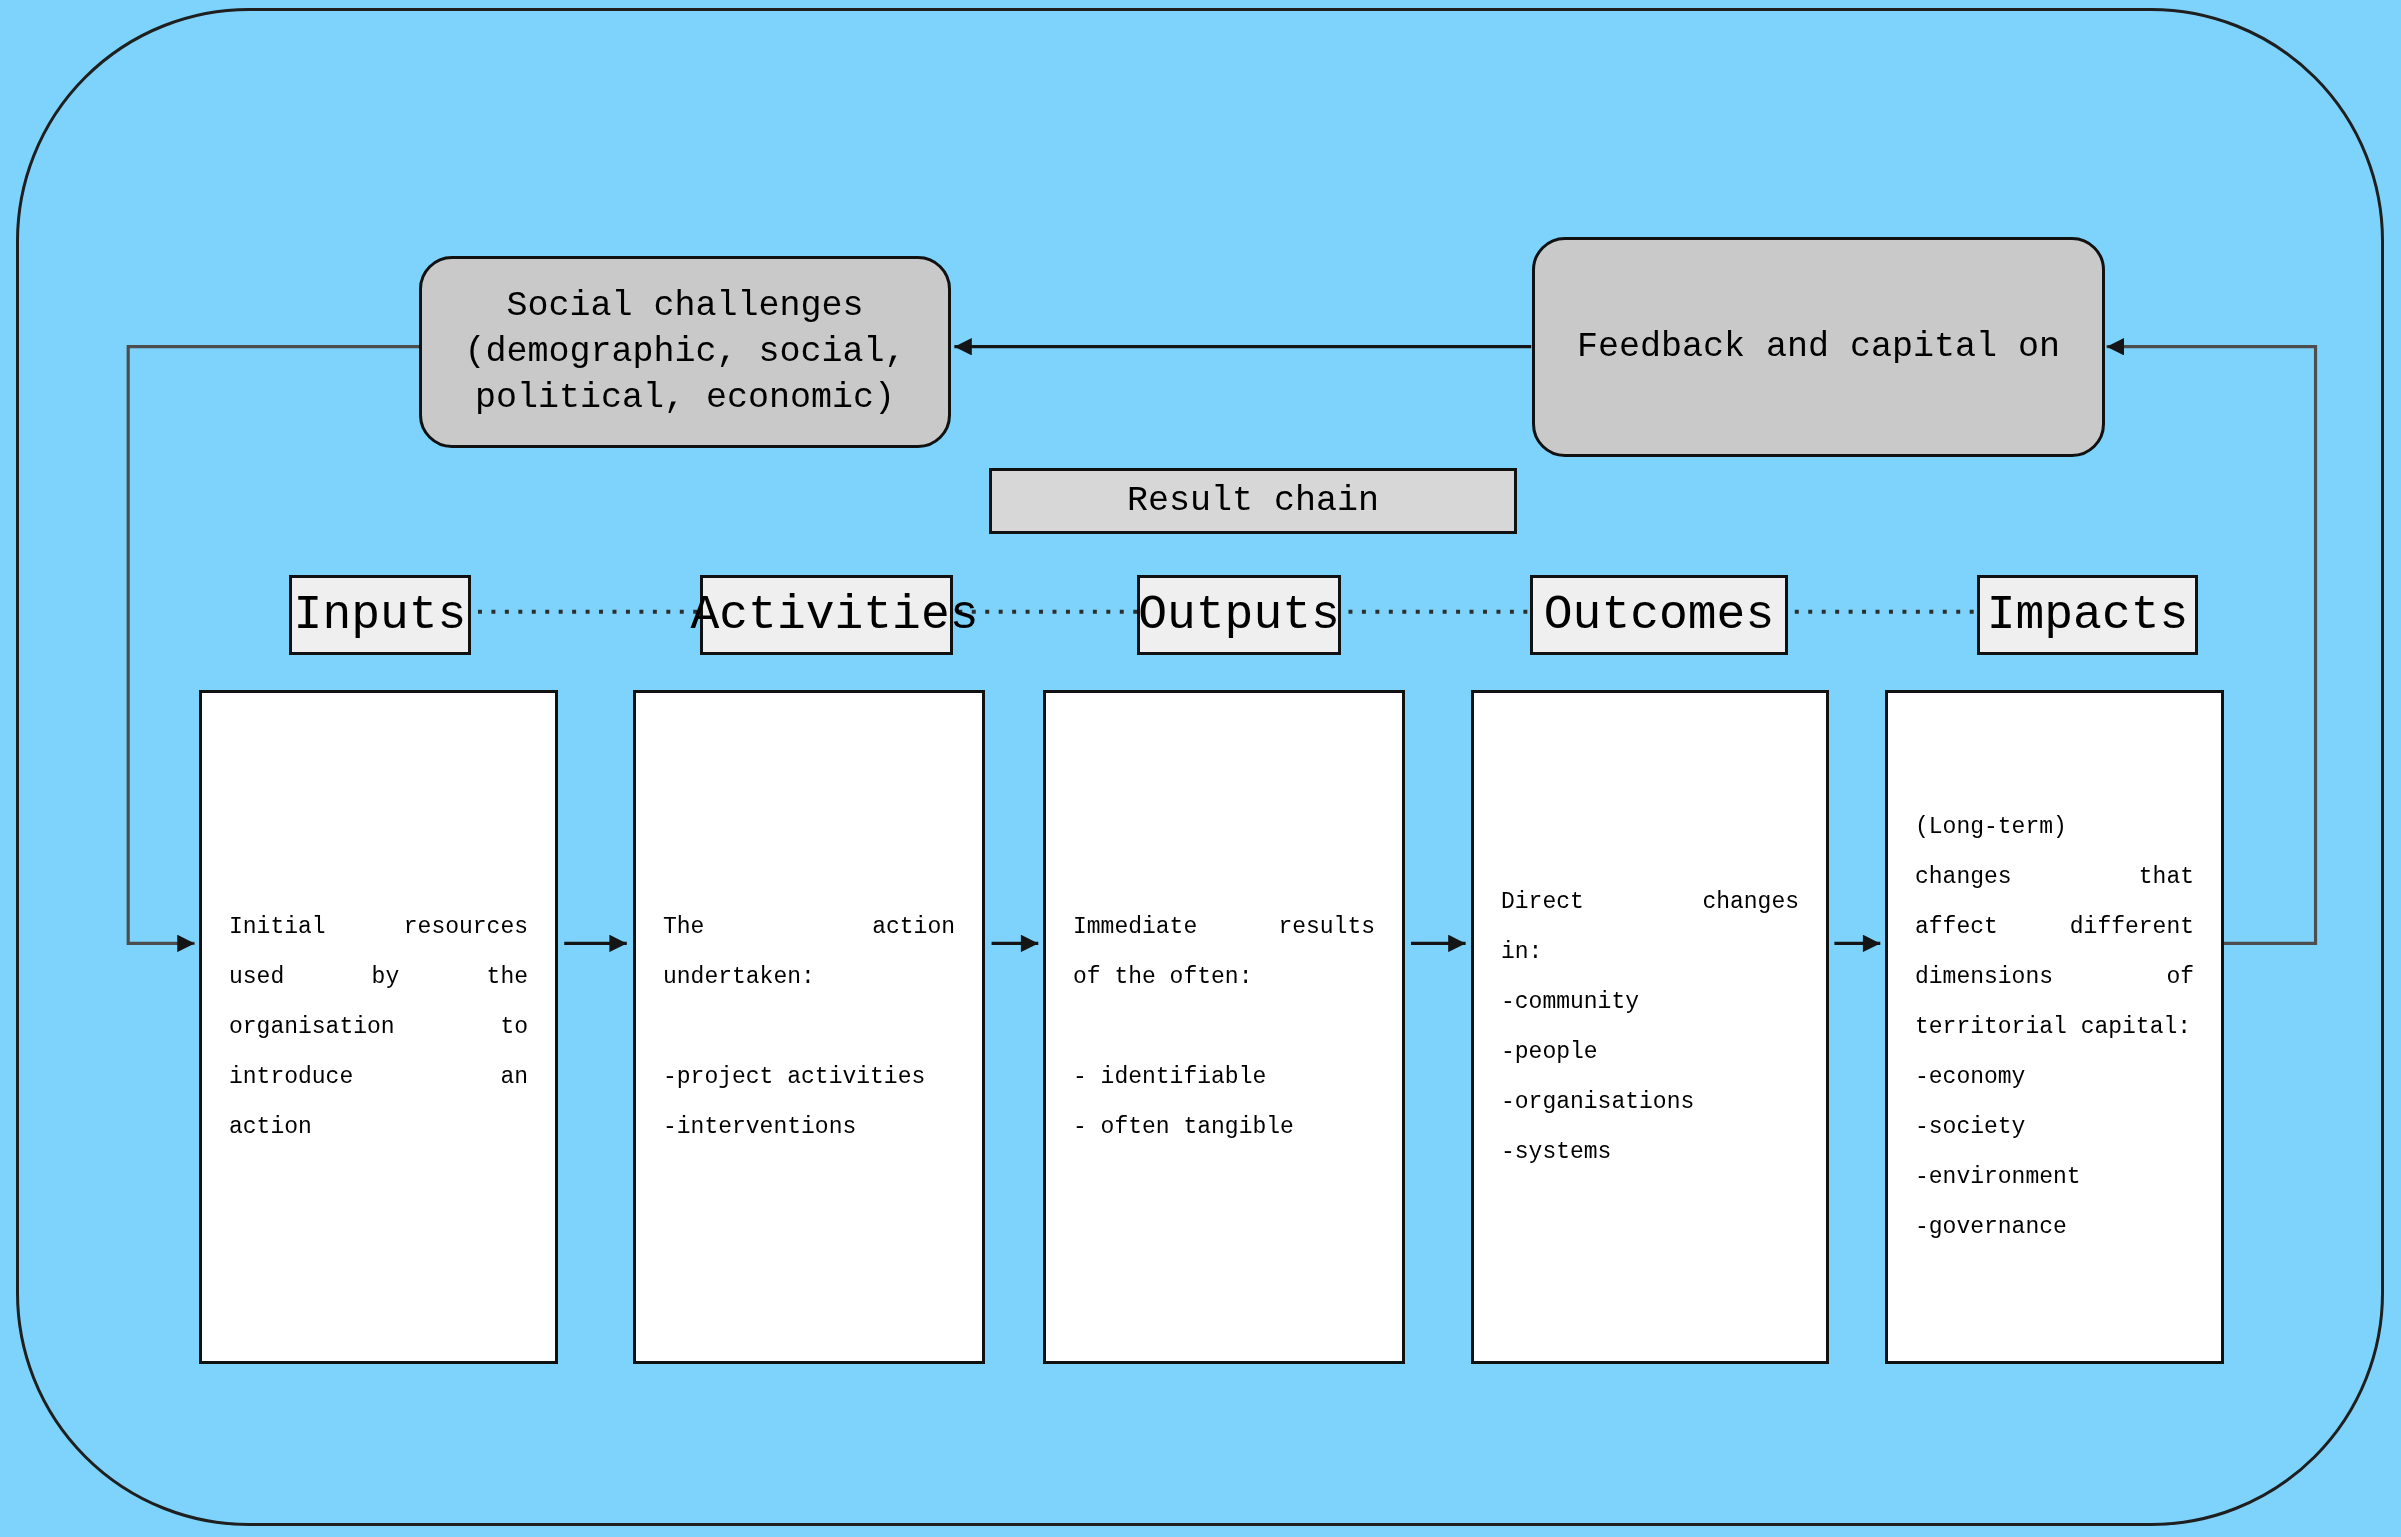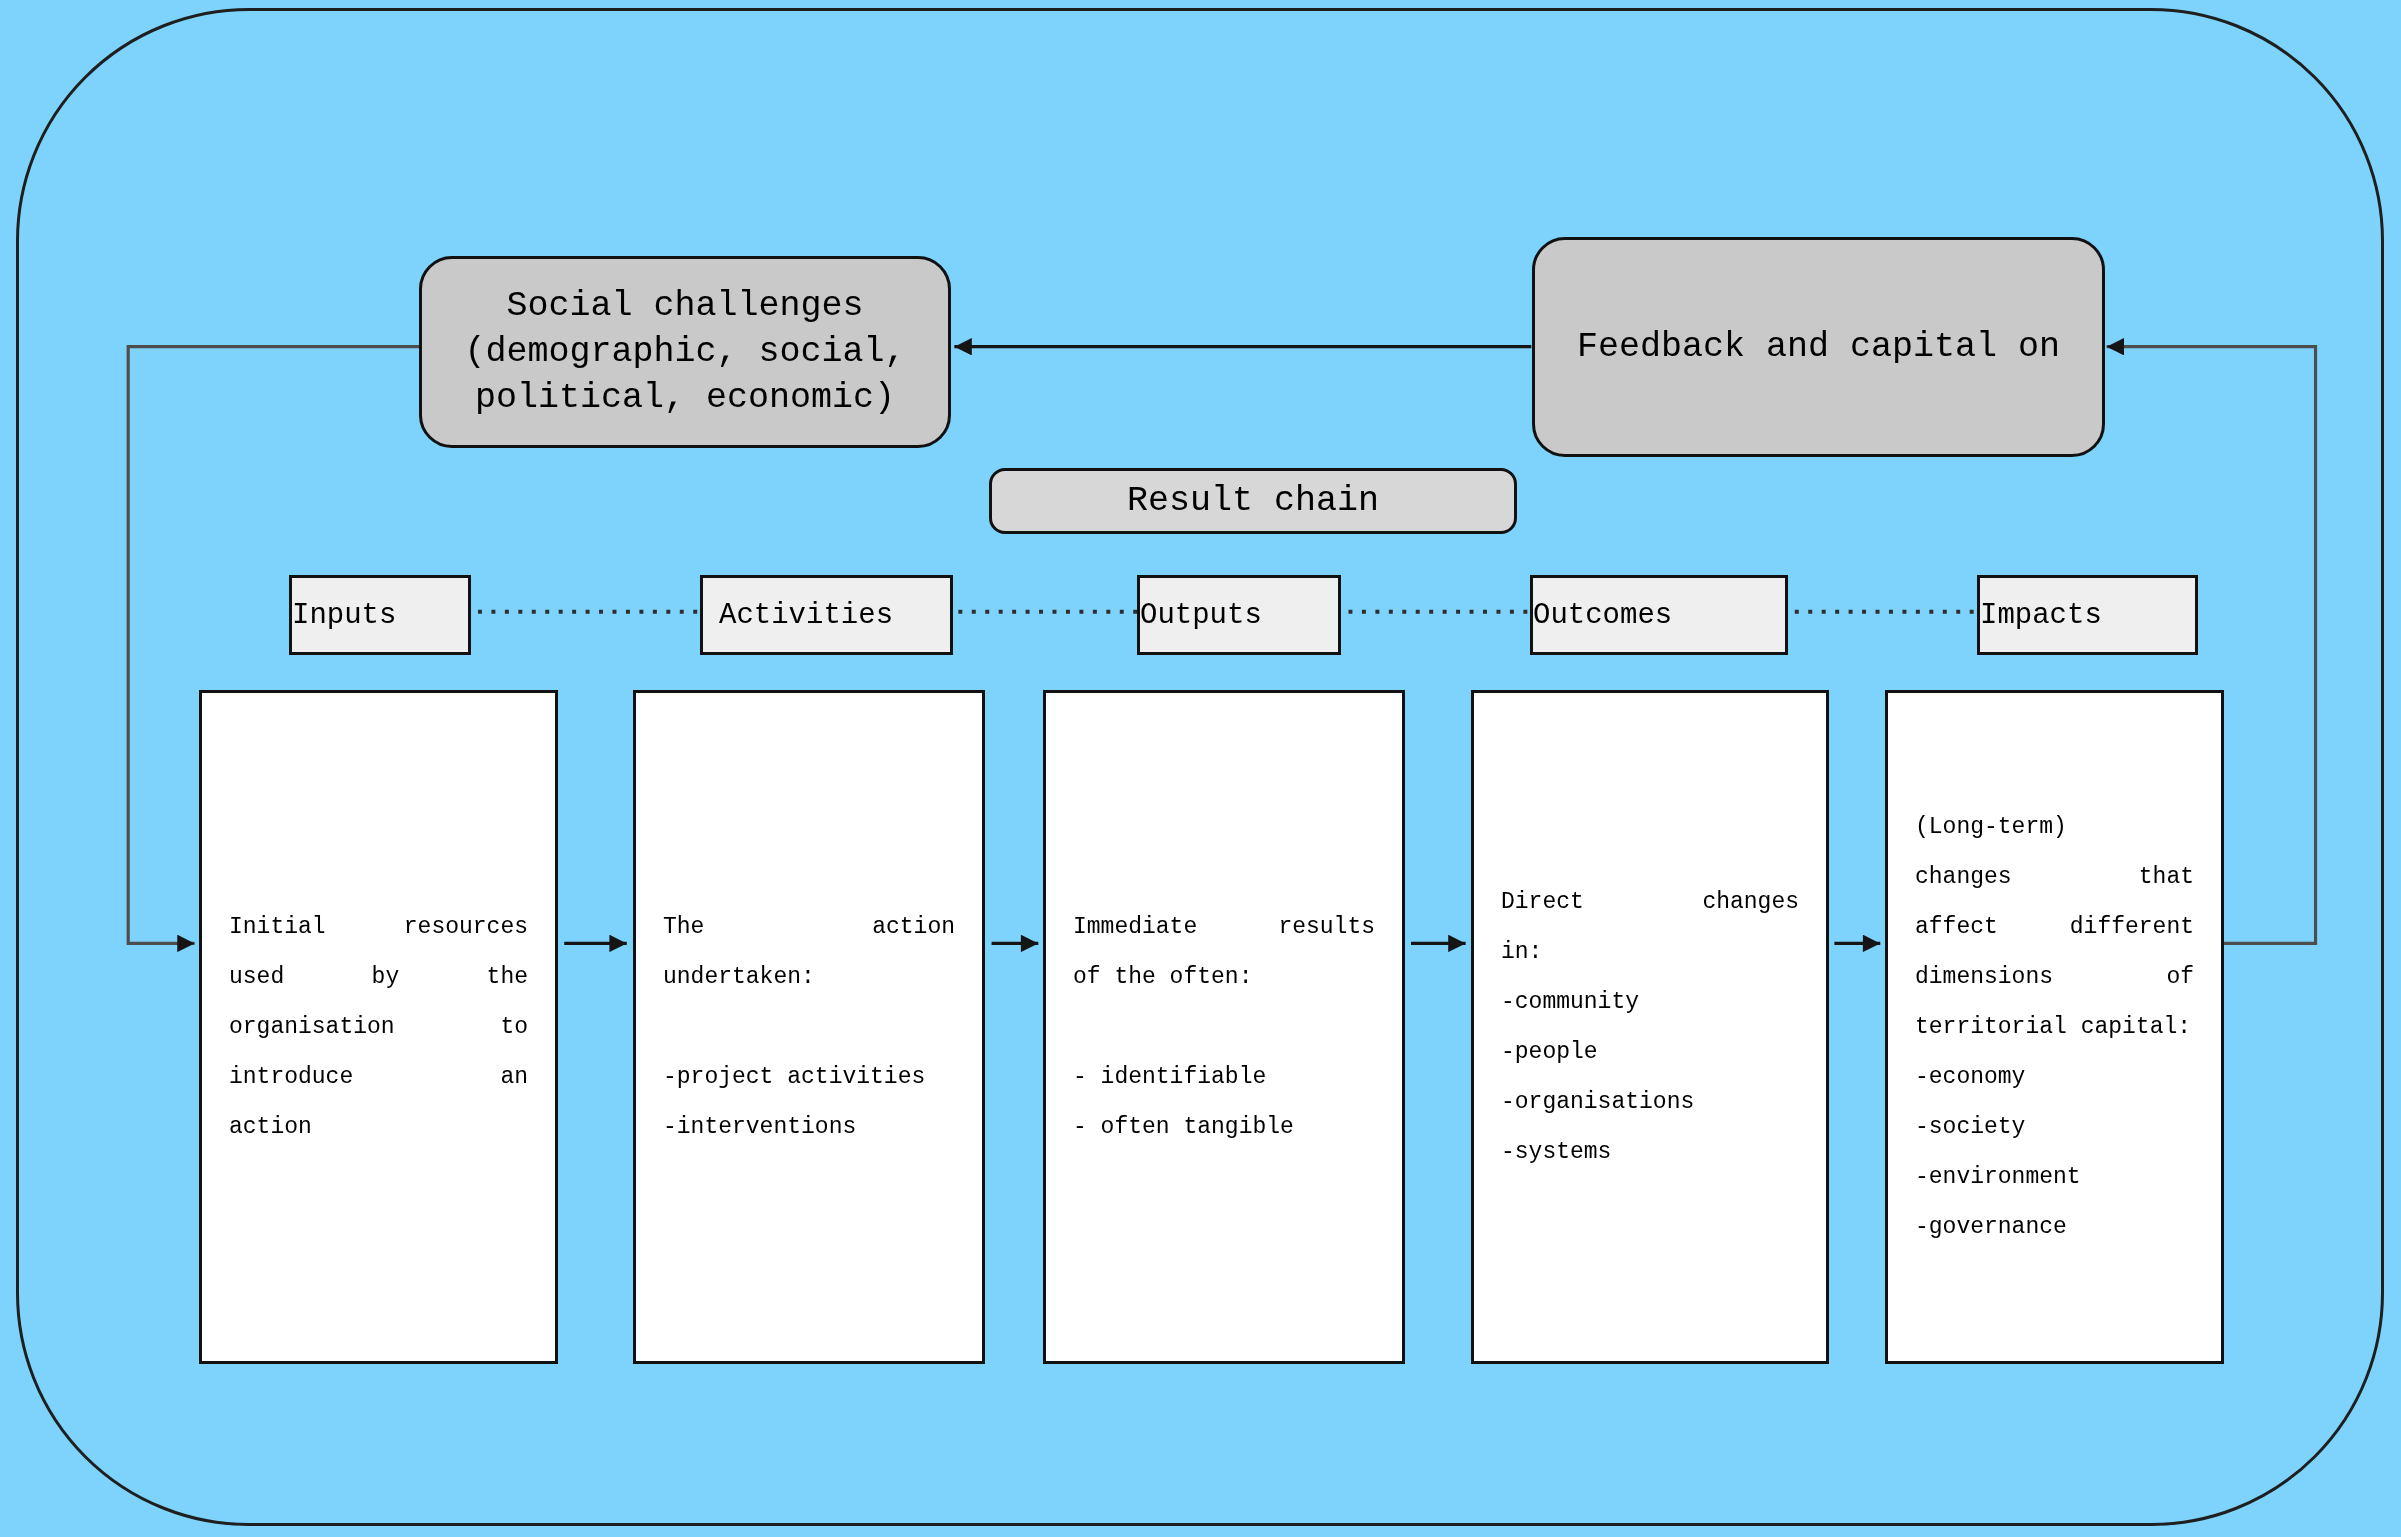--- a/index.html
+++ b/index.html
@@ -28,27 +28,27 @@
   .dotline{stroke:var(--dotted);stroke-width:5;fill:none;stroke-dasharray:5 12;}
   .top-box{
     position:absolute;display:flex;flex-direction:column;align-items:center;justify-content:center;
     background:var(--top-box-fill);border:3.2px solid var(--border);border-radius:33px;
     font-size:35px;line-height:46px;text-align:center;
   }
   .top-box.social{left:419px;top:256px;width:526px;height:186px;}
   .top-box.feedback{left:1532px;top:237px;width:567px;height:214px;}
   .result-chain{
     position:absolute;left:989px;top:468px;width:522px;height:60px;
-    background:var(--result-chain-fill);border:3.2px solid var(--border);border-radius:16px;
+    background:var(--result-chain-fill);border:3.2px solid var(--border);border-radius:0;
     display:flex;align-items:center;justify-content:center;font-size:35px;
   }
   .stage-label{
     position:absolute;top:575px;height:74px;
     background:var(--stage-label-fill);border:3.2px solid var(--border);
-    display:flex;align-items:center;justify-content:flex-start;font-size:29px;
+    display:flex;align-items:center;justify-content:center;font-size:48px;
   }
   .detail-box{
     position:absolute;top:690px;height:674px;background:var(--detail-fill);
     border:3.2px solid var(--border);
     display:flex;flex-direction:column;justify-content:center;
     box-sizing:border-box;padding:0 27px;
   }
   .detail-body{font-size:23px;line-height:50px;}
   .tline{text-align:inherit;}
   .detail-body .tline{text-align:left;}

